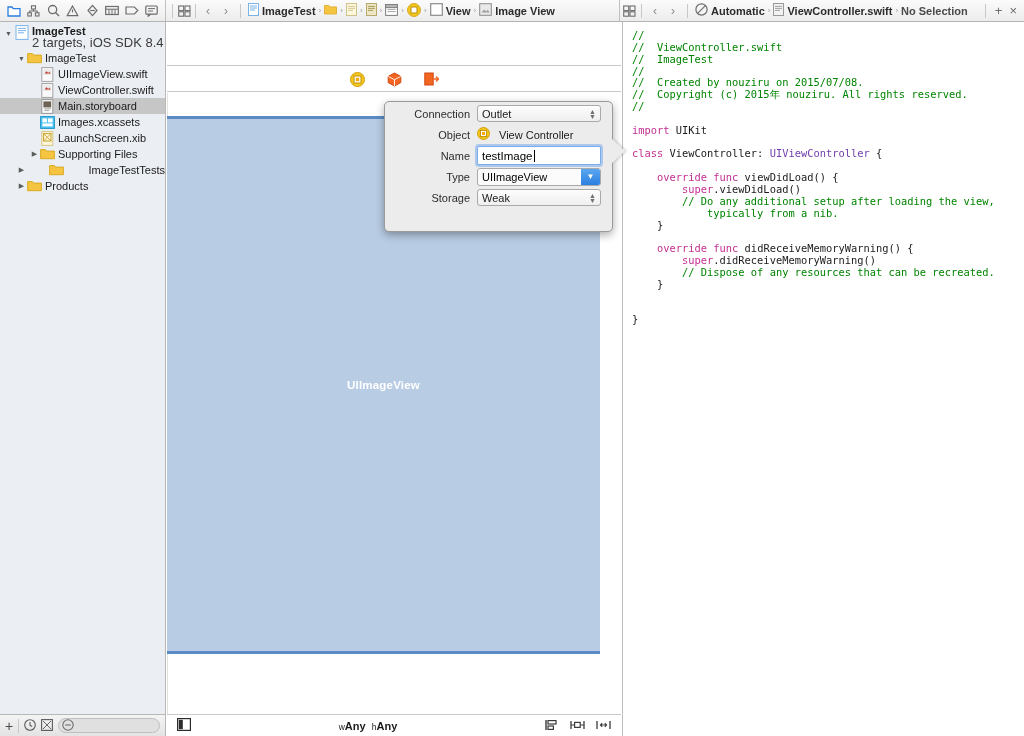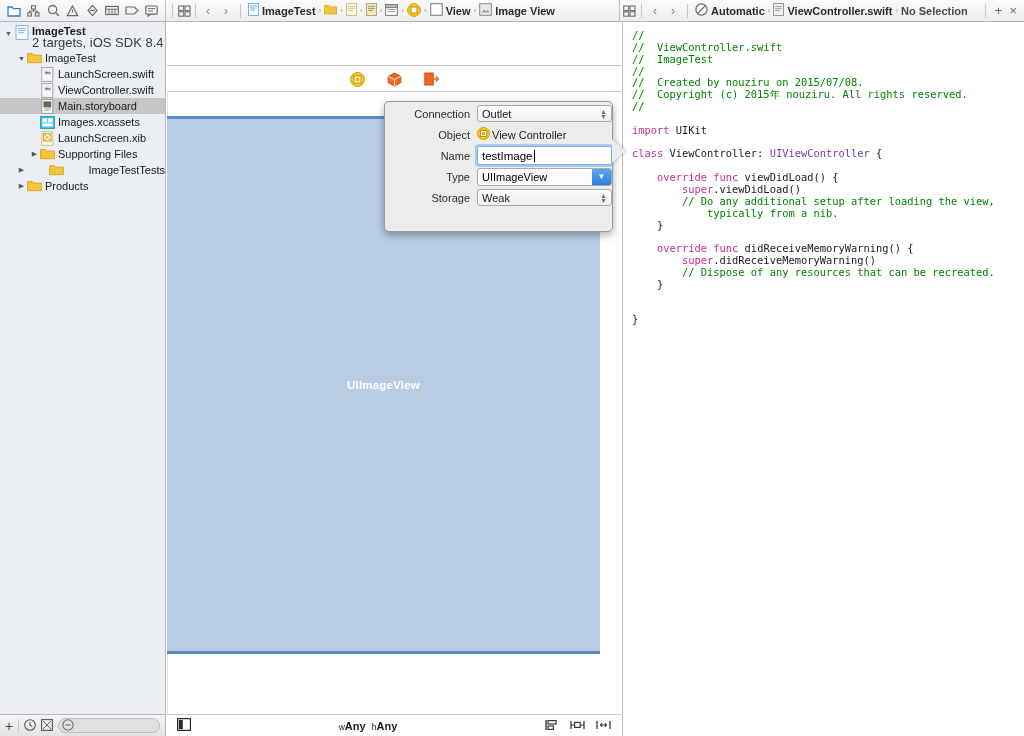--- a/index.html
+++ b/index.html
@@ -91,31 +91,31 @@
   }
   .pop-arrow {
     position: absolute; left: 612px; top: 139px; width: 0; height: 0;
     border-top: 12px solid transparent; border-bottom: 12px solid transparent;
     border-left: 13px solid #ececec;
     filter: drop-shadow(2px 0 1px rgba(0,0,0,.16));
     z-index: 41;
   }
   .prow { display: flex; align-items: center; height: 19px; margin-top: 2px; }
   .plabel { width: 92px; text-align: right; padding-right: 7px; font-size: 11px; color: #2c2c2c; }
-  .pfield { flex: 1; }
+  .pfield { flex: 1; margin-right: 11px; }
 
   .popup-btn {
     height: 17px; background: linear-gradient(#fdfdfd, #efefef);
     border: 1px solid #a9a9a9; border-radius: 3px;
     display: flex; align-items: center; padding: 0 4px;
     font-size: 11px; color: #1a1a1a; position: relative;
     box-shadow: 0 1px 0 rgba(255,255,255,.7) inset;
   }
   .stepper { position: absolute; right: 4px; top: 50%; transform: translateY(-50%); display: flex; flex-direction: column; line-height: 5px; color: #6f6f6f; font-size: 7px; }
-  .objrow { display: flex; align-items: center; gap: 2px; font-size: 11px; color: #1a1a1a; }
+  .objrow { display: flex; align-items: center; gap: 9px; font-size: 11px; color: #1a1a1a; }
   .namefield {
     height: 19px; background: #ffffff; border: 1px solid #7aaeea; border-radius: 2px;
     display: flex; align-items: center; padding: 0 4px; font-size: 11.5px; color: #000;
     box-shadow: 0 0 0 2px rgba(120,170,235,.55);
   }
   .caret { display: inline-block; width: 1px; height: 12px; background: #000; margin-left: 1px; }
   .typefield {
     height: 18px; background: #fbfbfb; border: 1px solid #a9a9a9; border-radius: 3px;
     display: flex; align-items: center; padding: 0 4px; font-size: 11px; position: relative; overflow: hidden;
   }
@@ -386,21 +386,21 @@
         <div class="row" style="padding-left: 29px;">
           <span class="tw empty"></span>
           <span class="ficon">
             <svg width="13" height="15" viewBox="0 0 13 15">
               <rect x="0.8" y="0.6" width="11" height="13.8" fill="#fafafa" stroke="#a3a3a3"></rect>
               <rect x="2.6" y="2.4" width="7.4" height="5.6" fill="#e8e8e8"></rect>
               <path d="M3.6 6.6l2-2.4 1.6 1.8 1.2-1.3 1.4 1.9z" fill="#c0392b"></path>
             </svg>
           </span>
           <span class="lbl-wrap">
-            <span>LaunchScreen.swift</span>
+            <span>UIImageView.swift</span>
           </span>
         </div>
         <div class="row" style="padding-left: 29px;">
           <span class="tw empty"></span>
           <span class="ficon">
             <svg width="13" height="15" viewBox="0 0 13 15">
               <rect x="0.8" y="0.6" width="11" height="13.8" fill="#fafafa" stroke="#a3a3a3"></rect>
               <rect x="2.6" y="2.4" width="7.4" height="5.6" fill="#e8e8e8"></rect>
               <path d="M3.6 6.6l2-2.4 1.6 1.8 1.2-1.3 1.4 1.9z" fill="#c0392b"></path>
             </svg>

